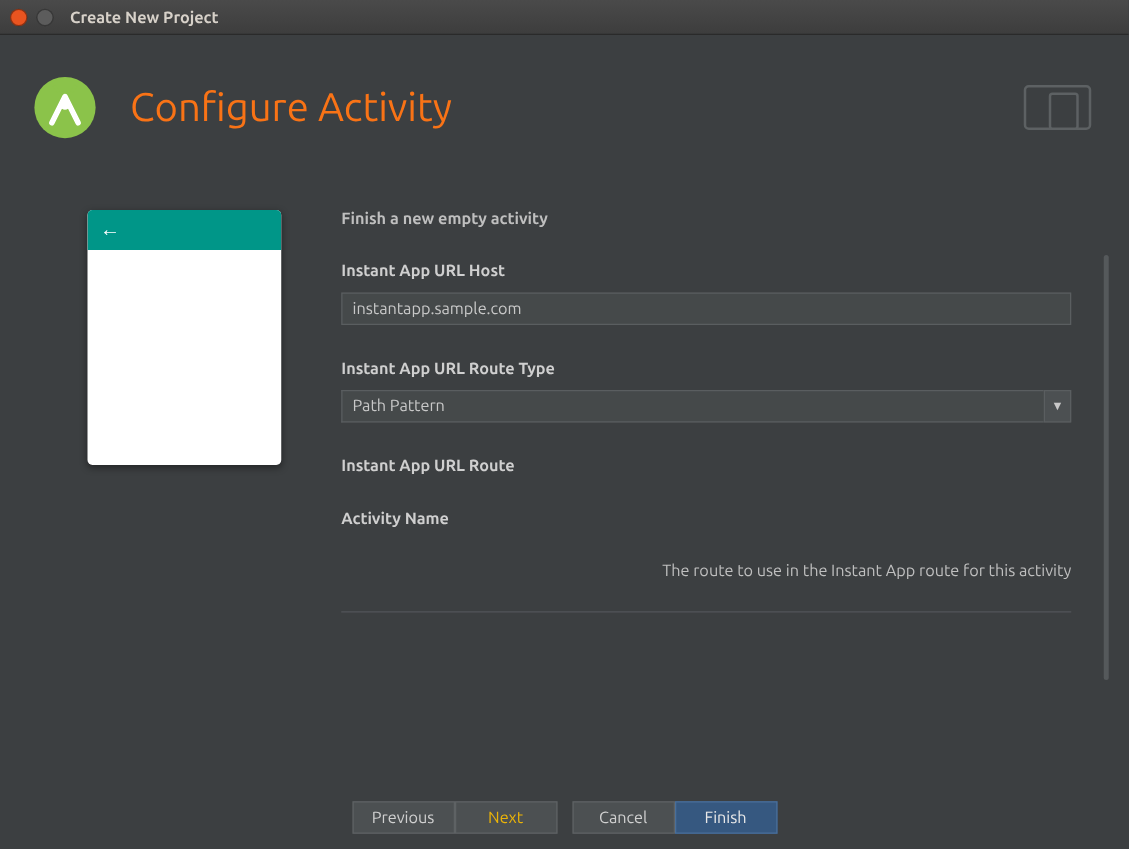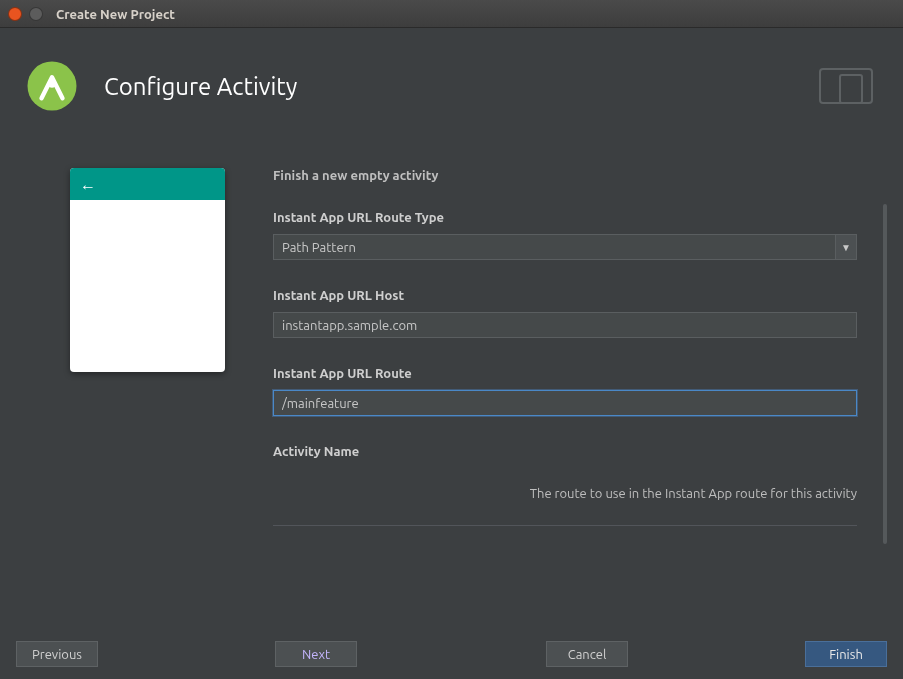--- a/index.html
+++ b/index.html
@@ -36,22 +36,22 @@
     align-items: center;
     padding: 30px 30px 24px 24px;
   }
   .android-head {
     width: 56px; height: 56px;
     position: relative;
     margin-right: 24px;
   }
   .android-head svg { display:block; }
   .header-title {
-    color: #ffffff;
-    font-size: 24px;
+    color: #f97316;
+    font-size: 32px;
     font-weight: 400;
     flex: 1;
   }
   .header-device {
     width: 54px; height: 36px;
     border: 2px solid #5d6163;
     border-radius: 4px;
     position: relative;
     display:flex;
     align-items:flex-end;
@@ -158,38 +158,38 @@
     padding-bottom: 25px;
     border-bottom: 1px solid #52555a;
     text-align: right;
   }
 
   .footer {
     position: absolute;
     bottom: 0; left:0; right:0;
     height: 50px;
     display:flex;
-    justify-content:space-between;
+    justify-content:center;
     align-items:center;
     gap: 0;
     padding: 0 16px;
   }
   .btn {
     min-width: 82px;
     height: 26px;
     background:#4c5052;
     border:1px solid #5e6264;
     color:#d0d0d0;
     font-size:13px;
     display:flex;
     align-items:center;
     justify-content:center;
     cursor:pointer;
   }
-  .btn.disabled { color:#c4b5fd; }
+  .btn.disabled { color:#eab308; }
   .btn.primary {
     background:#365880;
     border-color:#4a6f9a;
     color:#e8e8e8;
     font-weight:normal;
   }
   .btn-gap-wide{ margin-left:12px;}
 </style>
 </head>
 <body>
@@ -221,35 +221,34 @@
       <span class="back-arrow">←</span>
     </div>
   </div>
 
   <div class="form">
     <div class="scroll-track"></div>
 
     <div class="form-desc">Finish a new empty activity</div>
 
     <div class="form-group">
+      <div class="form-label">Instant App URL Host</div>
+      <input class="text-input" value="instantapp.sample.com" style="">
+    </div>
+
+    <div class="form-group">
       <div class="form-label">Instant App URL Route Type</div>
       <div class="select-wrap">
         <input class="select-input" readonly="" value="Path Pattern" style="">
         <div class="select-btn">▼</div>
       </div>
     </div>
 
     <div class="form-group">
-      <div class="form-label">Instant App URL Host</div>
-      <input class="text-input" value="instantapp.sample.com" style="">
-    </div>
-
-    <div class="form-group">
       <div class="form-label">Instant App URL Route</div>
-      <input class="text-input focused" value="/mainfeature" style="">
     </div>
 
     <div class="form-group">
       <div class="form-label">Activity Name</div>
     </div>
 
     <div class="hint-row">The route to use in the Instant App route for this activity</div>
   </div>
 </div>
 

